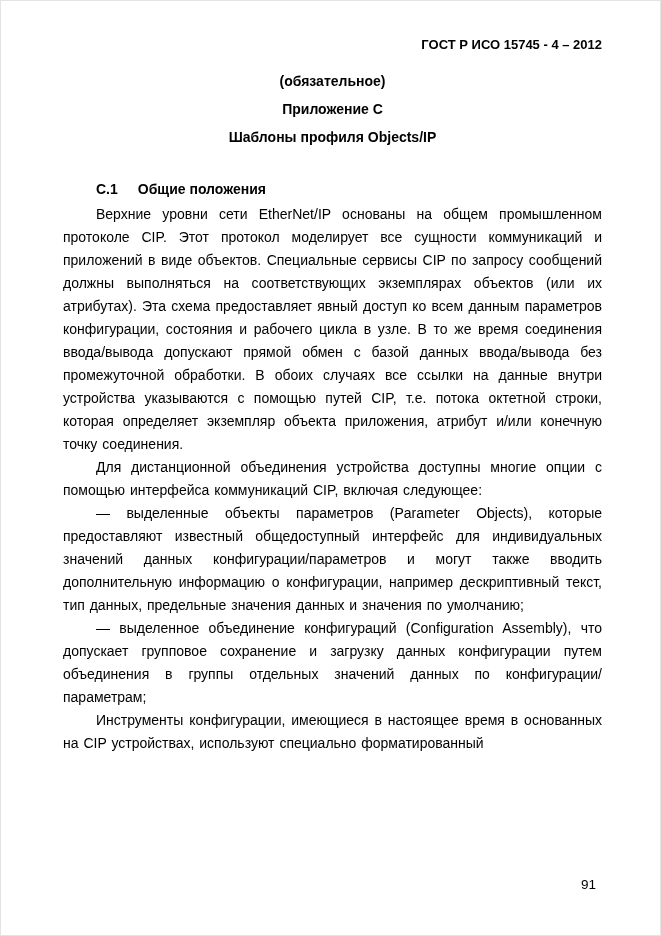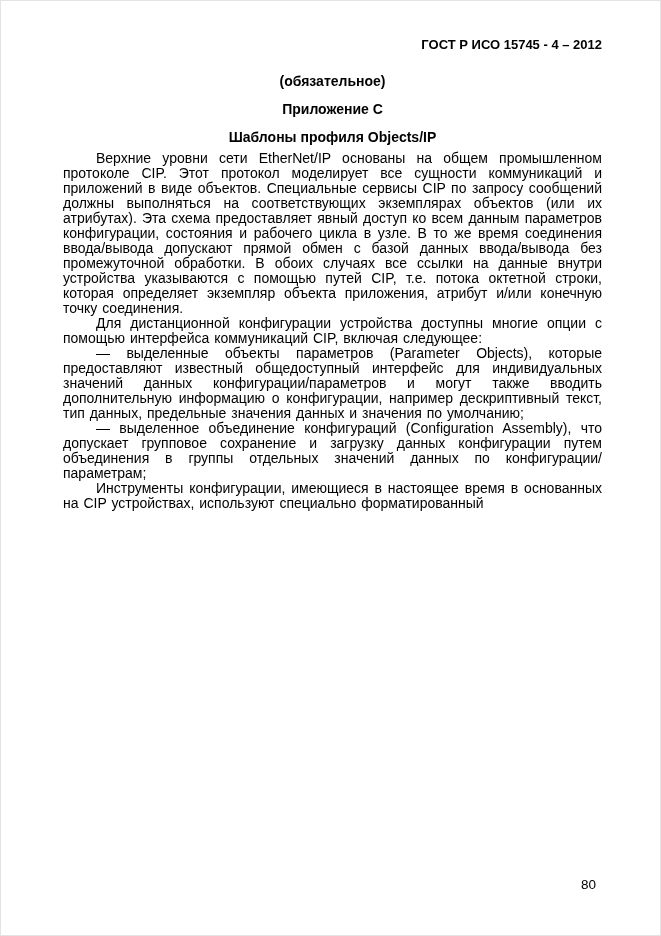--- a/index.html
+++ b/index.html
@@ -42,21 +42,21 @@
     font-size: 14px;
     line-height: 24px;
     text-indent: 33px;
   }
   .section-num {
     margin-right: 20px;
   }
   .doc-body p.para {
     margin: 0;
     font-size: 14px;
-    line-height: 15px;
+    line-height: 23px;
     text-align: justify;
     text-indent: 33px;
     word-spacing: 1px;
   }
   .page-number {
     position: absolute;
     right: 64px;
     bottom: 42px;
     font-size: 13.5px;
     line-height: 16px;
@@ -68,24 +68,27 @@
 <div class="page">
 
   <div class="doc-header">ГОСТ Р ИСО 15745 - 4 – 2012</div>
 
   <div class="title-block">
     <div class="title-line">(обязательное)</div>
     <div class="title-line">Приложение С</div>
     <div class="title-line">Шаблоны профиля Objects/IP</div>
   </div>
 
+  <div class="section-heading">
+    <span class="section-num">С.1</span><span>Общие положения</span>
+  </div>
 
   <div class="doc-body">
       <p class="para indent">Верхние уровни сети EtherNet/IP основаны на общем промышленном протоколе CIP. Этот протокол моделирует все сущности коммуникаций и приложений в виде объектов. Специальные сервисы CIP по запросу сообщений должны выполняться на соответствующих экземплярах объектов (или их атрибутах). Эта схема предоставляет явный доступ ко всем данным параметров конфигурации, состояния и рабочего цикла в узле. В то же время соединения ввода/вывода допускают прямой обмен с базой данных ввода/вывода без промежуточной обработки. В обоих случаях все ссылки на данные внутри устройства указываются с помощью путей CIP, т.е. потока октетной строки, которая определяет экземпляр объекта приложения, атрибут и/или конечную точку соединения.</p>
-      <p class="para indent">Для дистанционной конфигурации устройства доступны многие опции с помощью интерфейса коммуникаций CIP, включая следующее:</p>
+      <p class="para indent">Для дистанционной объединения устройства доступны многие опции с помощью интерфейса коммуникаций CIP, включая следующее:</p>
       <p class="para bullet">— выделенные объекты параметров (Parameter Objects), которые предоставляют известный общедоступный интерфейс для индивидуальных значений данных конфигурации/параметров и могут также вводить дополнительную информацию о конфигурации, например дескриптивный текст, тип данных, предельные значения данных и значения по умолчанию;</p>
       <p class="para bullet">— выделенное объединение конфигураций (Configuration Assembly), что допускает групповое сохранение и загрузку данных конфигурации путем объединения в группы отдельных значений данных по конфигурации/параметрам;</p>
       <p class="para indent">Инструменты конфигурации, имеющиеся в настоящее время в основанных на CIP устройствах, используют специально форматированный</p>
     </div>
 
-  <div class="page-number">80</div>
+  <div class="page-number">91</div>
 
 </div>
 
 </body></html>

